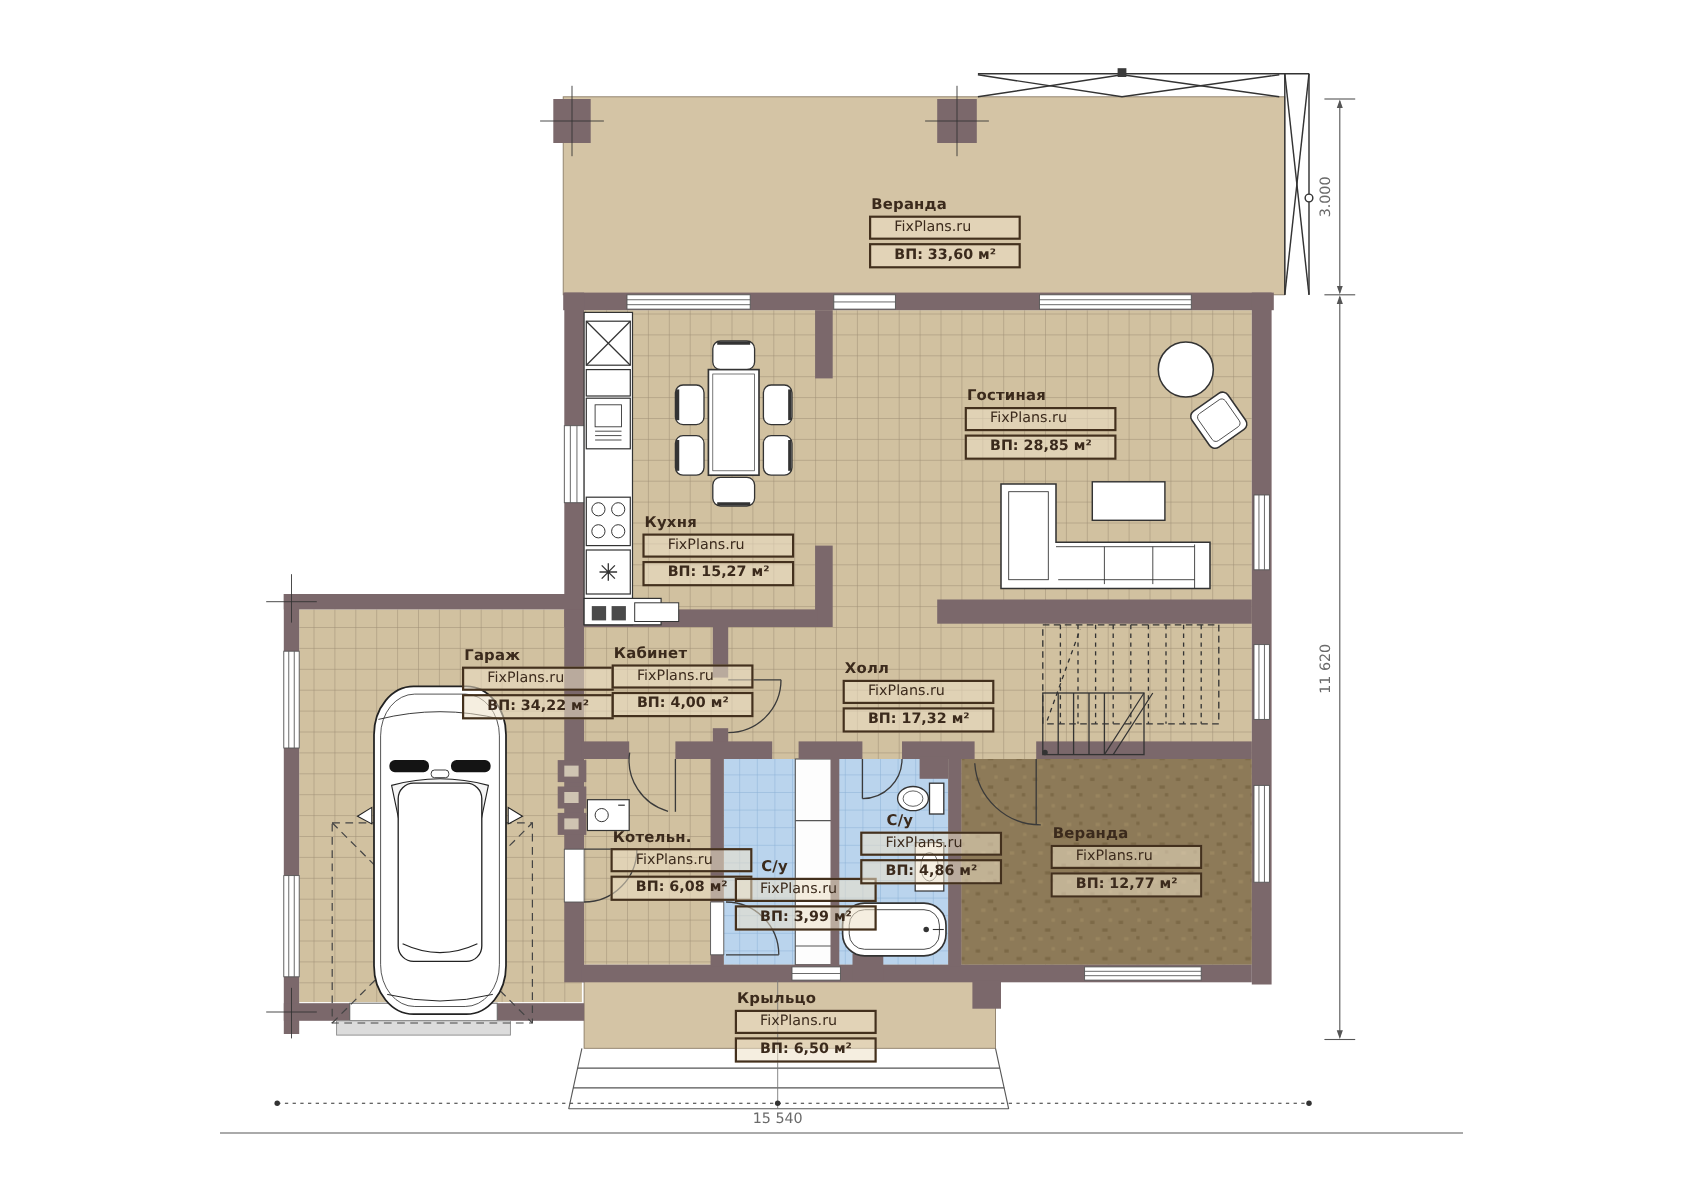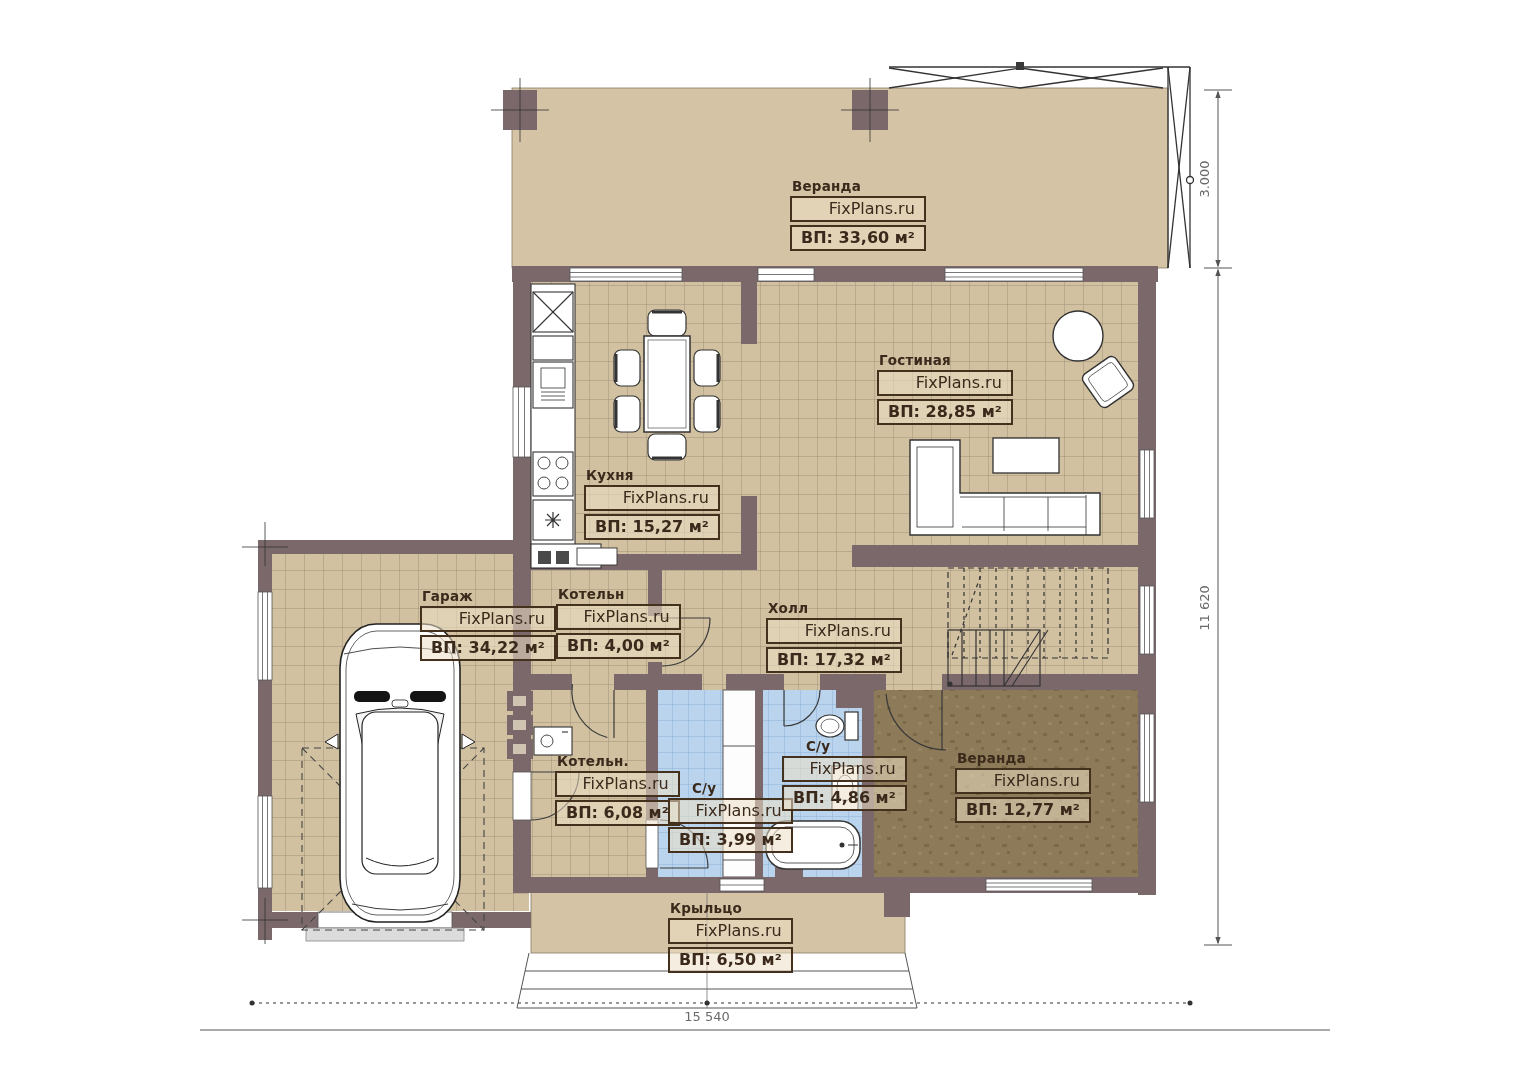--- a/index.html
+++ b/index.html
@@ -4,21 +4,21 @@
 <style>
   html,body{margin:0;padding:0;background:#fff;}
   .stage{position:relative;width:1528px;height:1080px;background:#ffffff;overflow:hidden;
          font-family:"DejaVu Sans",sans-serif;}
   .stage svg{position:absolute;left:0;top:0;}
   .room-label{position:absolute;display:inline-flex;flex-direction:column;align-items:stretch;
               z-index:6;color:#3b2a1c;}
   .room-label .rname{font-weight:bold;font-size:13.5px;margin:0 0 2px 2px;text-align:left;
                      white-space:nowrap;letter-spacing:.2px;}
   .room-label .box{border:2px solid #43301d;background:rgba(236,224,198,0.55);
-                   padding:1px 9px;font-size:16px;text-align:right;line-height:1.25;
+                   padding:1px 21px;font-size:13px;text-align:left;line-height:1.25;
                    white-space:nowrap;}
   .room-label .box + .box{margin-top:3px;font-weight:bold;}
   .dim{font-size:13px;fill:#6a6a6a;}
 </style>
 </head>
 <body>
 
 <div class="stage">
 
 <svg width="1528" height="1080" viewBox="0 0 1528 1080">
@@ -371,21 +371,21 @@
     <div class="box">ВП: 15,27 м²</div>
   </div>
 
   <div class="room-label" style="left:420px;top:588px">
     <div class="rname">Гараж</div>
     <div class="box">FixPlans.ru</div>
     <div class="box">ВП: 34,22 м²</div>
   </div>
 
   <div class="room-label" style="left:556px;top:586px">
-    <div class="rname">Котельн</div>
+    <div class="rname">Кабинет</div>
     <div class="box">FixPlans.ru</div>
     <div class="box">ВП: 4,00 м²</div>
   </div>
 
   <div class="room-label" style="left:766px;top:600px">
     <div class="rname">Холл</div>
     <div class="box">FixPlans.ru</div>
     <div class="box">ВП: 17,32 м²</div>
   </div>
 

